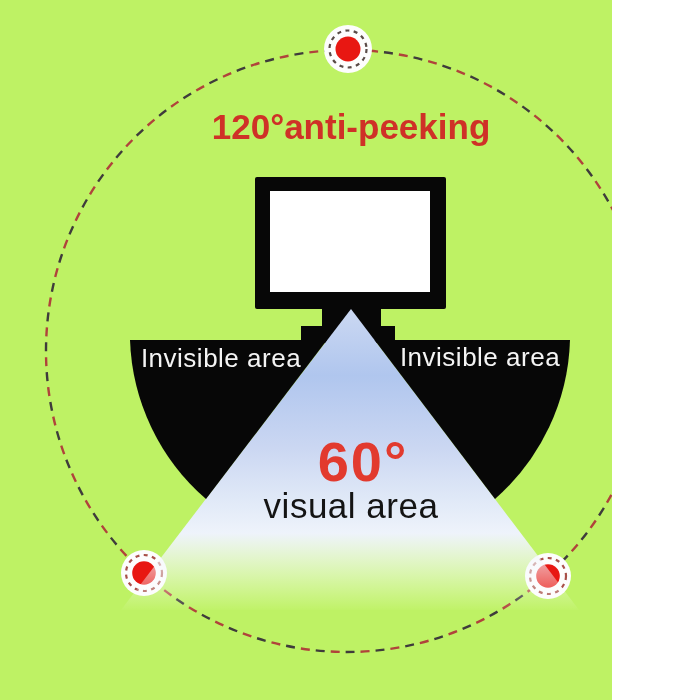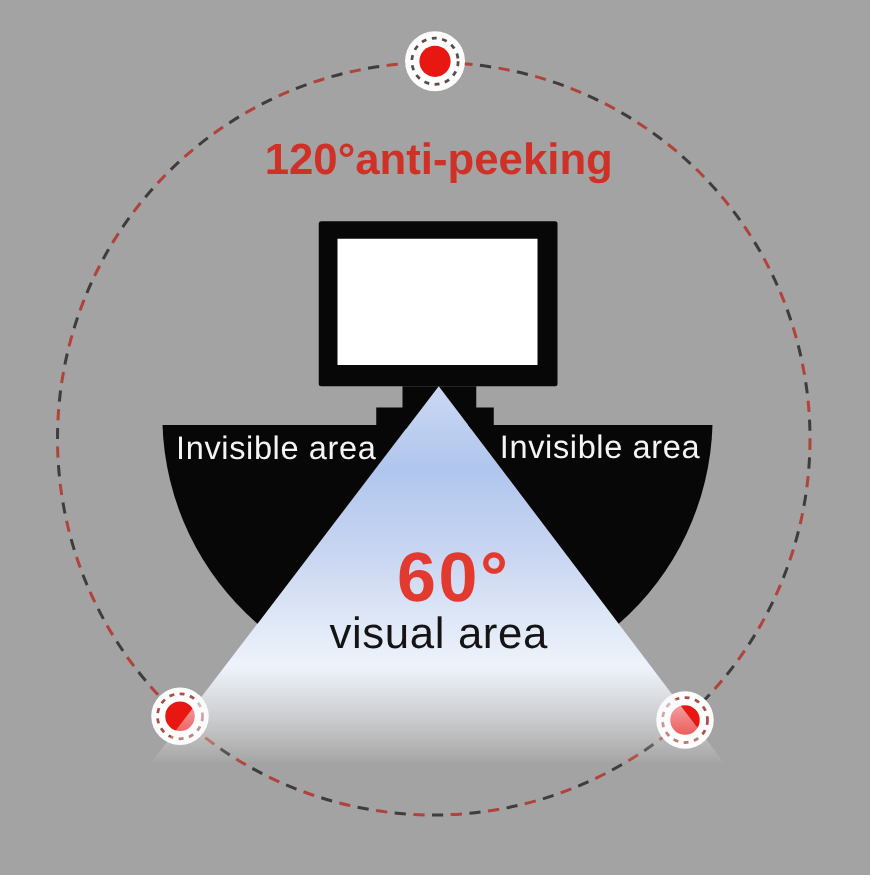--- a/index.html
+++ b/index.html
@@ -1,19 +1,19 @@
 <!DOCTYPE html>
 <html><head>
 <meta charset="utf-8">
 <style>
   html, body { margin: 0; padding: 0; background: #ffffff; }
   #stage {
     position: relative;
-    width: 696px; height: 700px;
-    background: #a3a3a3;
+    width: 612px; height: 700px;
+    background: #bef264;
     font-family: "Liberation Sans", sans-serif;
     overflow: hidden;
     text-decoration: underline;
   }
   svg { display: block; }
   text { font-family: "Liberation Sans", sans-serif; }
   .title-text   { font-size: 35px; font-weight: 700; letter-spacing: 0px; }
   .invisible-text { font-size: 26px; font-weight: 400; letter-spacing: 0.5px; }
   .angle-text   { font-size: 56px; font-weight: 700; letter-spacing: 2px; }
   .visual-text  { font-size: 35px; font-weight: 500; letter-spacing: 0.5px; }

